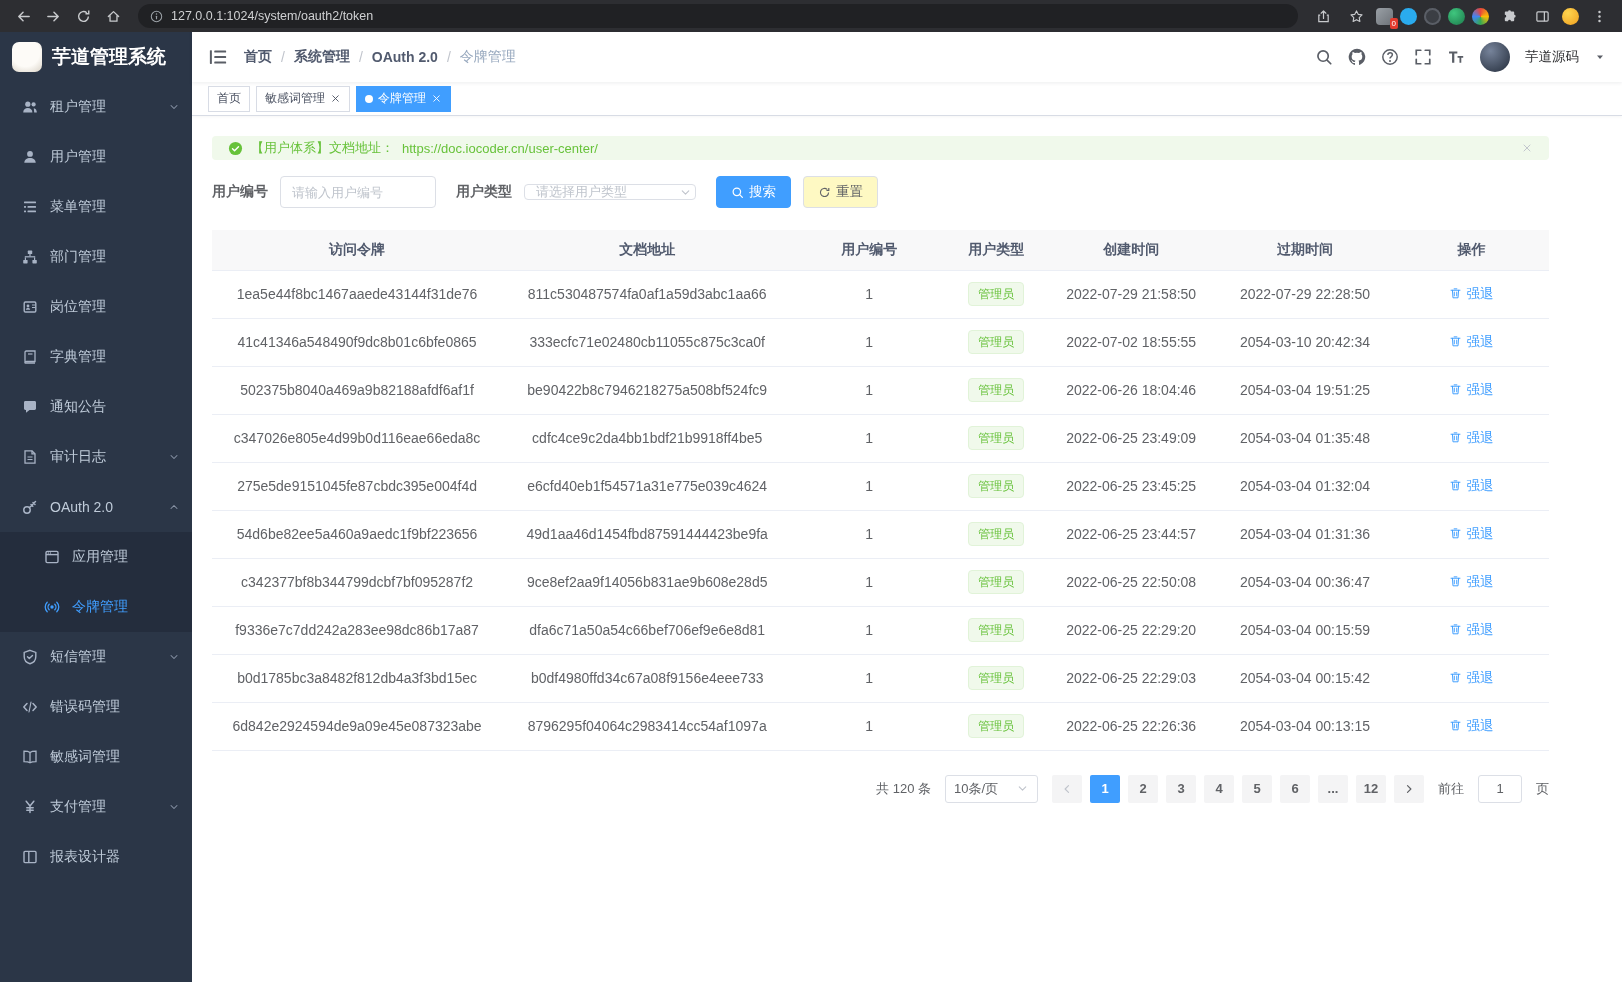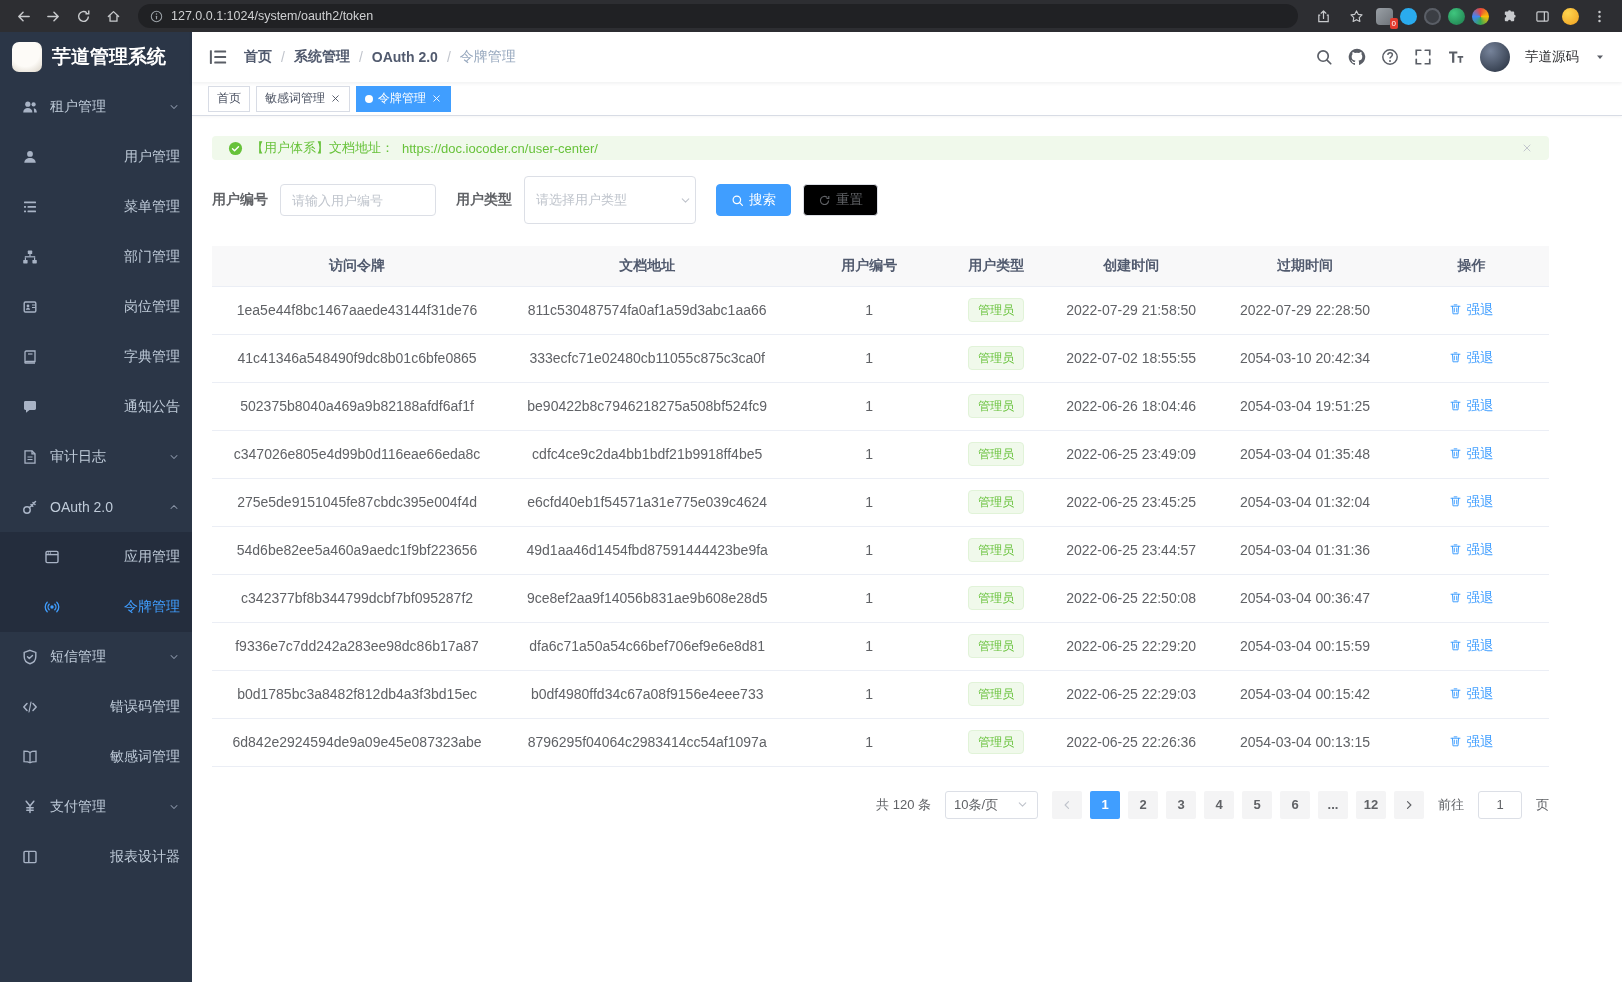--- a/index.html
+++ b/index.html
@@ -28,21 +28,21 @@
 
   
   .app{ display:flex; height:950px; }
   .sidebar{ width:192px; background:#2b3647; flex:none; display:flex; flex-direction:column; }
   .logo{ height:50px; display:flex; align-items:center; padding:0 12px; gap:10px; }
   .logo-img{ width:30px; height:30px; border-radius:7px; flex:none;
     background:radial-gradient(circle at 45% 35%,#fdfbf7 55%,#d9d2c6); }
   .logo-title{ color:#fff; font-size:19px; font-weight:700; white-space:nowrap; }
   .menu{ flex:1; }
   .menu-item{ height:50px; display:flex; align-items:center; padding:0 12px 0 22px; gap:12px;
-    color:#bfcbd9; font-size:14px; cursor:pointer; white-space:nowrap;justify-content:space-between; }
+    color:#bfcbd9; font-size:14px; cursor:pointer; white-space:nowrap; }
   .menu-item .mi-ic{ color:#a8b3c5; }
   .menu-item.sub{ padding-left:44px; background:#242d3d; }
   .menu-item.active{ color:#409eff; }
   .menu-item.active .mi-ic{ color:#409eff; }
   .chev{ margin-left:auto; color:#8a94a6; }
   .chev svg{ width:12px; height:12px; }
 
   .main{ flex:1; position:relative; background:#fff; display:flex; flex-direction:column; min-width:0; }
 
   
@@ -81,29 +81,29 @@
   .alert-link{ color:#67c23a; text-decoration:none; cursor:pointer; }
   .alert-close{ margin-left:auto; color:#c0c4cc; cursor:pointer; display:inline-flex; }
   .alert-close svg{ width:12px; height:12px; }
 
   .filters{ margin-top:16px; display:flex; align-items:center; gap:12px; font-size:14px; }
   .f-label{ font-weight:700; color:#606266; white-space:nowrap; }
   .f-label.g{ margin-left:8px; }
   .f-input{ width:156px; height:32px; border:1px solid #dcdfe6; border-radius:4px; padding:0 11px;
     font-size:13px; color:#0c4a6e; outline:none; font-family:inherit; }
   .f-input::placeholder{ color:#bfc4cc; }
-  .f-select{ width:172px; height:48px; border:1px solid #dcdfe6; border-radius:4px; padding:0 3px 0 11px;
+  .f-select{ width:172px; height:16px; border:1px solid #dcdfe6; border-radius:4px; padding:0 3px 0 11px;
     display:flex; align-items:center; justify-content:space-between; cursor:pointer; background:#fff; }
   .f-select .ph{ font-size:13px; color:#bfc4cc; }
   .sel-chev{ color:#c0c4cc; }
   .sel-chev svg{ width:13px; height:13px; }
   .btn-primary{ height:32px; background:#409eff; color:#fff; border:1px solid #409eff; border-radius:4px;
     padding:0 14px; font-size:13.5px; display:inline-flex; align-items:center; gap:5px; cursor:pointer;
     font-family:inherit; margin-left:8px; }
-  .btn-plain{ height:32px; background:#000000; color:#606266; border:1px solid #dcdfe6; border-radius:4px;
+  .btn-plain{ height:32px; background:#fef9c3; color:#606266; border:1px solid #dcdfe6; border-radius:4px;
     padding:0 14px; font-size:13.5px; display:inline-flex; align-items:center; gap:5px; cursor:pointer;
     font-family:inherit; }
   .btn-ic svg{ width:13px; height:13px; }
 
   .table{ margin-top:22px; width:100%; border-collapse:collapse; font-size:14px; table-layout:fixed; }
   .table th{ background:#f8f8f9; color:#515a6e; font-weight:700; height:40px;
     border-bottom:1px solid #ebeef5; text-align:center; }
   .table td{ height:48px; color:#606266; border-bottom:1px solid #ebeef5; text-align:center;
     overflow:hidden; white-space:nowrap; }
   .el-tag{ background:#f0f9eb; border:1px solid #e1f3d8; color:#67c23a; font-size:12px; padding:0 9px;

